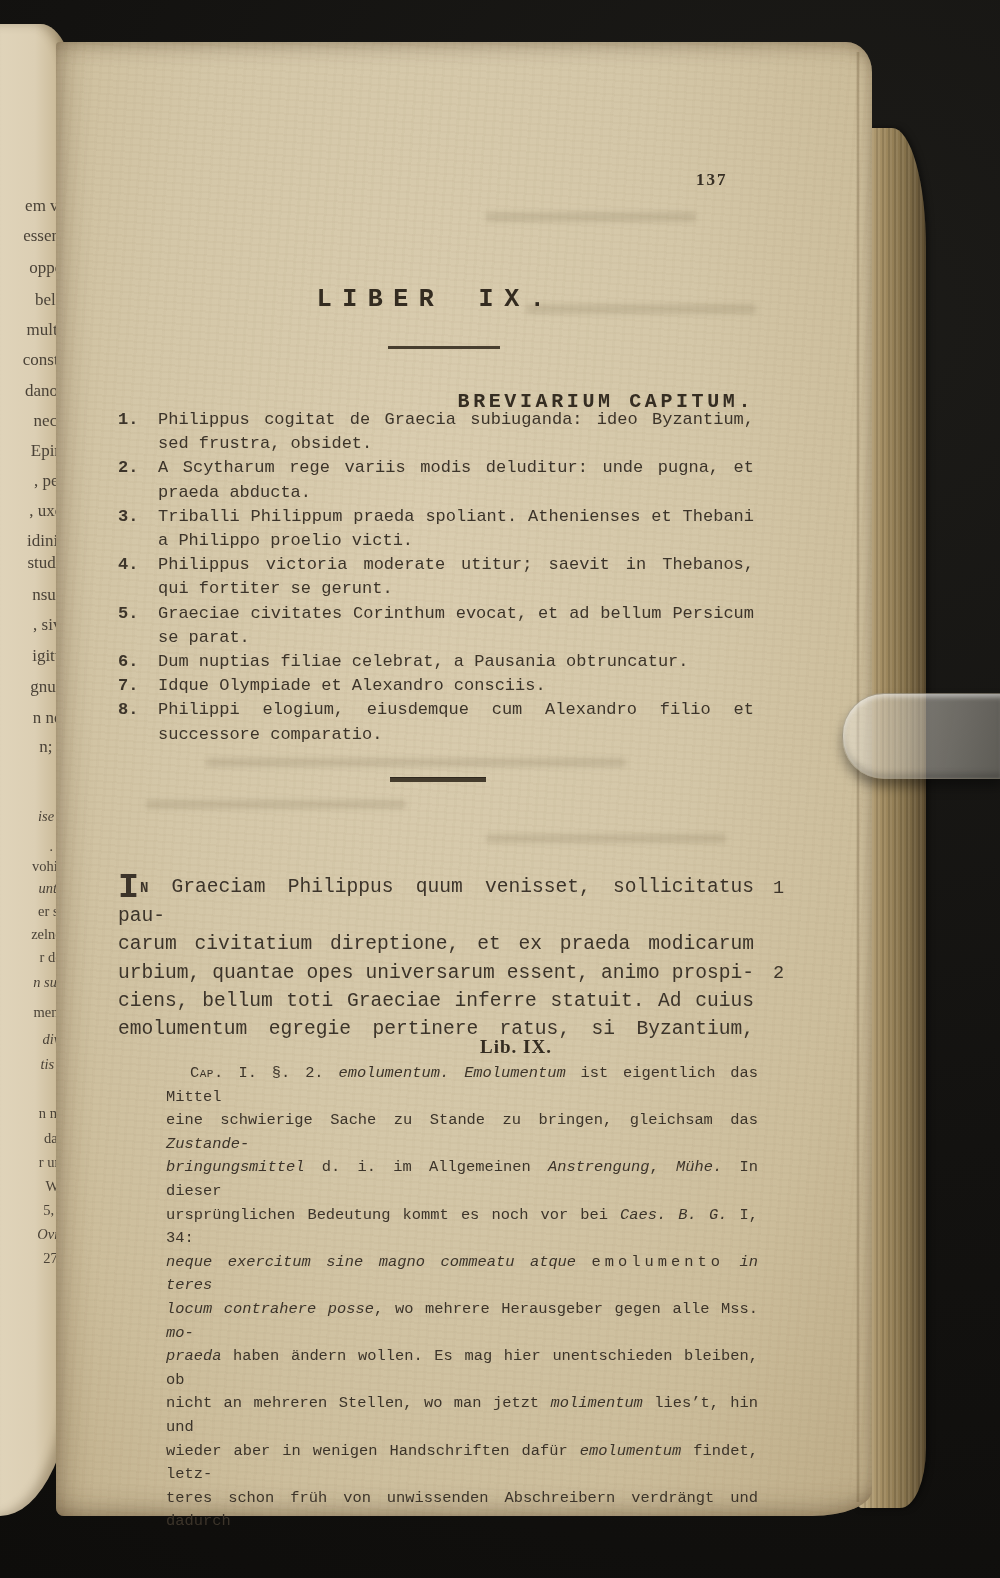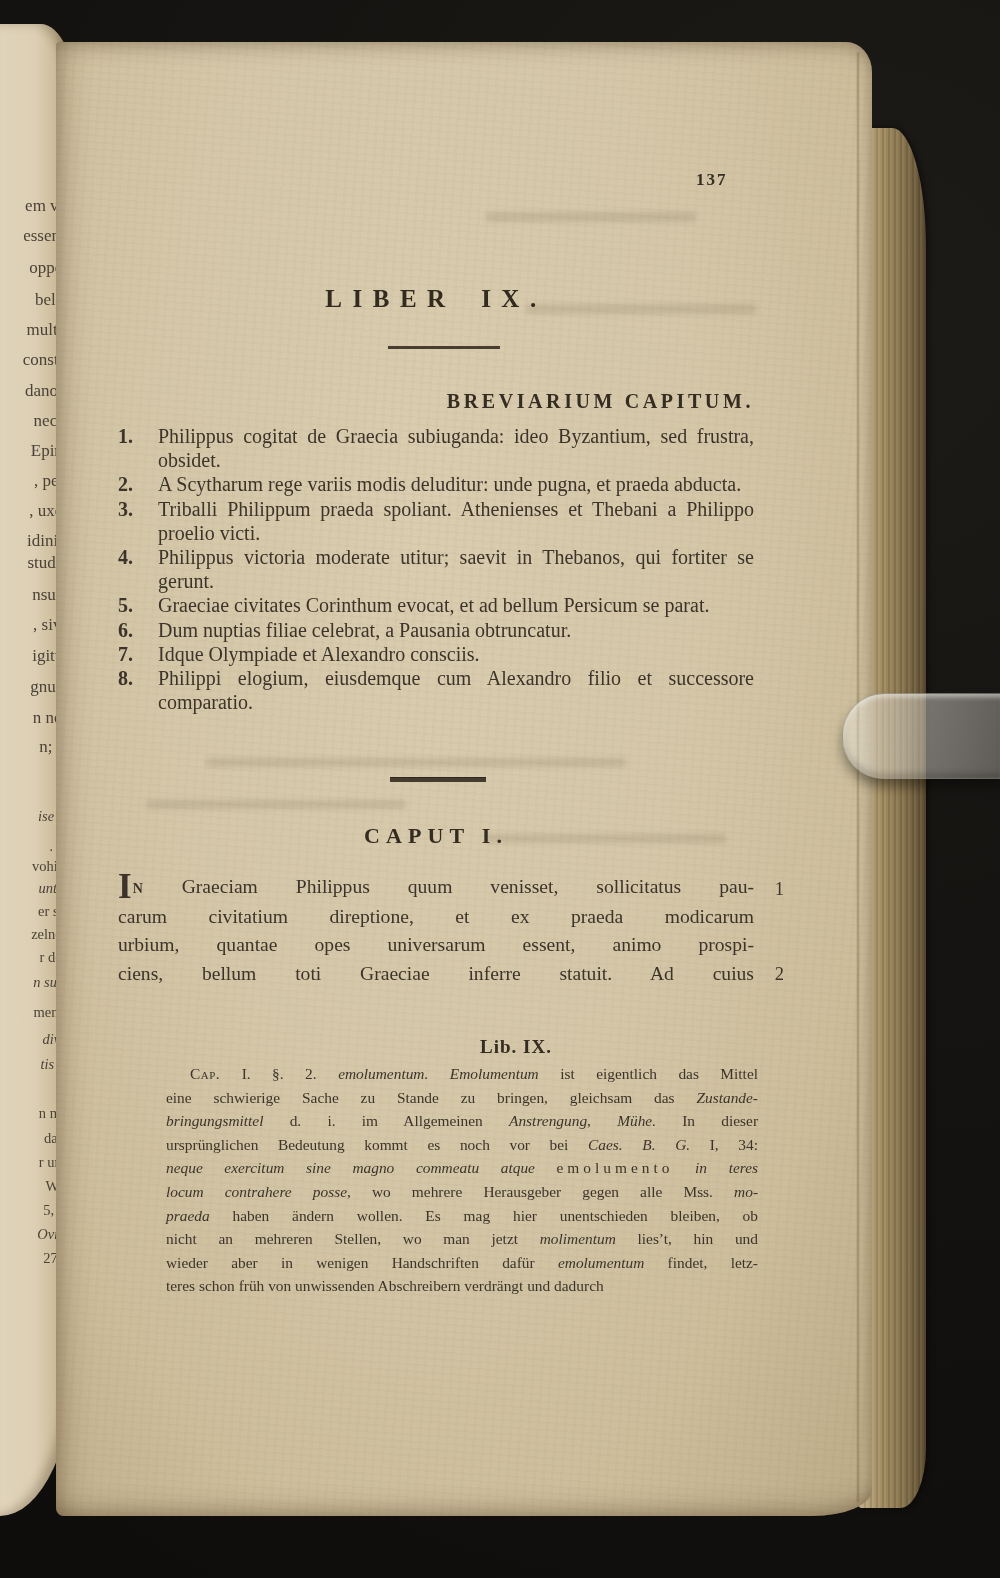--- a/index.html
+++ b/index.html
@@ -49,25 +49,25 @@
       repeating-linear-gradient(94deg,rgba(120,95,60,.022) 0 3px,transparent 3px 9px);
     border-radius:inherit;
   }
   .page::after{ 
     content:"";position:absolute;right:12px;top:10px;bottom:14px;width:4px;
     background:linear-gradient(90deg,transparent,rgba(90,70,40,.35),transparent);
   }
   .ghost{position:absolute;background:rgba(95,78,50,.14);filter:blur(2.4px);border-radius:3px;pointer-events:none;}
   
   .pagenum{position:absolute;left:640px;top:128px;font-size:17px;font-weight:bold;letter-spacing:2px;color:#372f24;}
-  .col{position:absolute;left:62px;width:636px;}
+  .col{position:absolute;left:62px;width:636px;font-family:Liberation Mono, monospace;}
   .liber{top:243px;text-align:center;font-size:25px;font-weight:bold;letter-spacing:.42em;word-spacing:.35em;color:#332b20;}
   .rule1{position:absolute;left:332px;top:304px;width:112px;height:3px;background:#473e2f;}
   .brevtitle{top:348px;text-align:right;font-size:20px;font-weight:bold;letter-spacing:.18em;color:#352d22;}
-  .brevlist{top:382px;font-size:20px;line-height:24.2px;}
+  .brevlist{top:366px;font-size:17px;line-height:24.2px;}
   .brevlist .item{padding-left:40px;text-indent:-40px;text-align:justify;}
   .brevlist .num{display:inline-block;width:40px;text-indent:0;font-weight:bold;}
   .rule2{position:absolute;left:334px;top:735px;width:96px;height:4px;background:#453c2d;border-top:1px solid #2f281e;}
   .caputtitle{top:781px;text-align:center;font-size:22px;font-weight:bold;letter-spacing:.28em;color:#342c21;}
   .caputpar{top:831px;font-size:19.6px;line-height:28.2px;}
   .caputpar .pline{text-align:justify;text-align-last:justify;}
   .dropcap{font-size:35px;font-weight:bold;line-height:10px;vertical-align:-5px;letter-spacing:1px;}
   .dcfollow{font-size:14px;font-weight:bold;letter-spacing:1px;}
   .mnum{position:absolute;right:-30px;font-size:18.5px;}
   .libix{position:absolute;left:424px;top:994px;font-size:19px;font-weight:bold;letter-spacing:1px;color:#342c21;}
@@ -155,28 +155,28 @@
       <div class="item"><span class="num">3.</span>Triballi Philippum praeda spoliant. Athenienses et Thebani a Philippo proelio victi.</div>
       <div class="item"><span class="num">4.</span>Philippus victoria moderate utitur; saevit in Thebanos, qui fortiter se gerunt.</div>
       <div class="item"><span class="num">5.</span>Graeciae civitates Corinthum evocat, et ad bellum Persicum se parat.</div>
       <div class="item"><span class="num">6.</span>Dum nuptias filiae celebrat, a Pausania obtruncatur.</div>
       <div class="item"><span class="num">7.</span>Idque Olympiade et Alexandro consciis.</div>
       <div class="item"><span class="num">8.</span>Philippi elogium, eiusdemque cum Alexandro filio et successore comparatio.</div>
     </div>
 
   <div class="rule2"></div>
 
-  <div class="col caputtitle">CAPUT I.</div>
   <div class="col caputpar" id="caput-lines" style="position:absolute;">
       <div class="pline"><span class="dropcap">I</span><span class="dcfollow">N</span> Graeciam Philippus quum venisset, sollicitatus pau-</div>
       <span class="mnum" style="top: 2px;">1</span>
       <div class="pline">carum civitatium direptione, et ex praeda modicarum</div>
       <div class="pline">urbium, quantae opes universarum essent, animo prospi-</div>
       <div class="pline">ciens, bellum toti Graeciae inferre statuit.  Ad cuius</div>
       <span class="mnum" style="top: 86.6px;">2</span>
+      <div class="pline">emolumentum egregie pertinere ratus, si Byzantium,</div>
     </div>
 
   <div class="libix">Lib. IX.</div>
   <div class="col footnote" id="footnote-lines">
       <div class="fline first"><span class="seg-sc">Cap.</span><span> I. §. 2. </span><span class="seg-i">emolumentum.</span><span>  </span><span class="seg-i">Emolumentum</span><span> ist eigentlich das Mittel</span></div>
       <div class="fline"><span>eine schwierige Sache zu Stande zu bringen, gleichsam das </span><span class="seg-i">Zustande-</span></div>
       <div class="fline"><span class="seg-i">bringungsmittel</span><span> d. i. im Allgemeinen </span><span class="seg-i">Anstrengung</span><span>, </span><span class="seg-i">Mühe.</span><span>  In dieser</span></div>
       <div class="fline"><span>ursprünglichen Bedeutung kommt es noch vor bei </span><span class="seg-i">Caes. B. G.</span><span> I, 34:</span></div>
       <div class="fline"><span class="seg-i">neque exercitum sine magno commeatu atque </span><span class="seg-sp">emolumento</span><span> </span><span class="seg-i">in teres</span></div>
       <div class="fline"><span class="seg-i">locum contrahere posse</span><span>, wo mehrere Herausgeber gegen alle Mss. </span><span class="seg-i">mo-</span></div>

